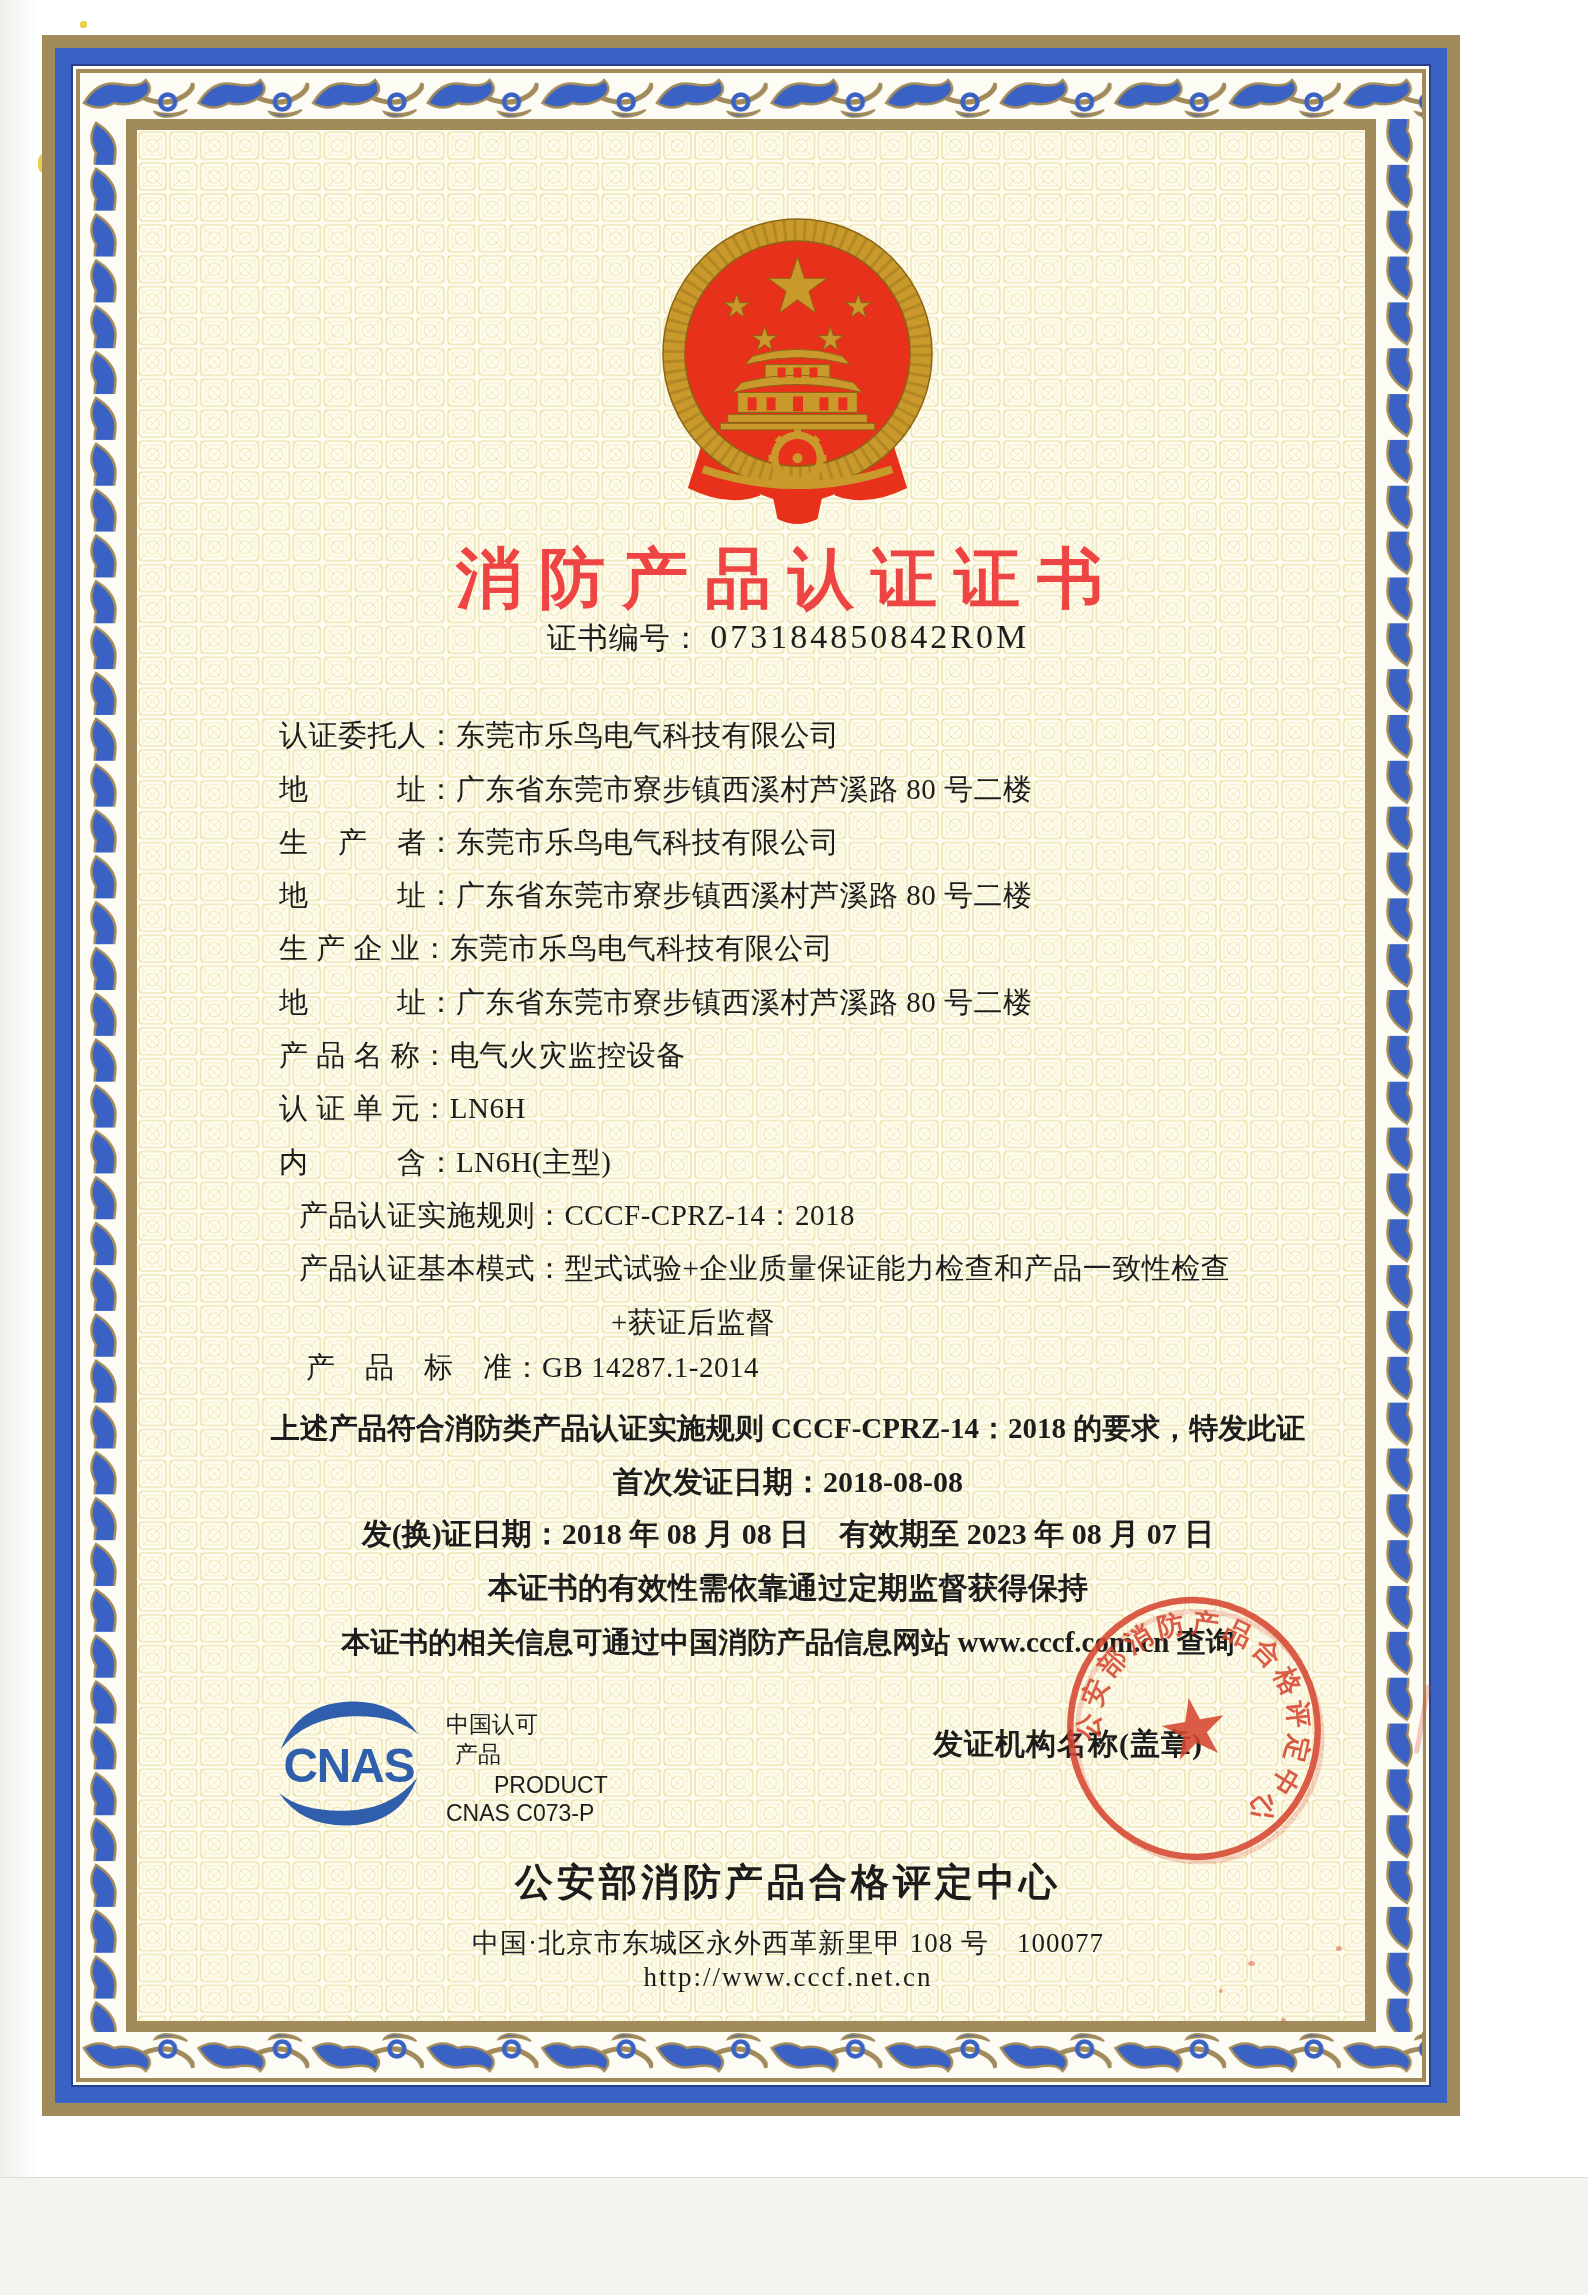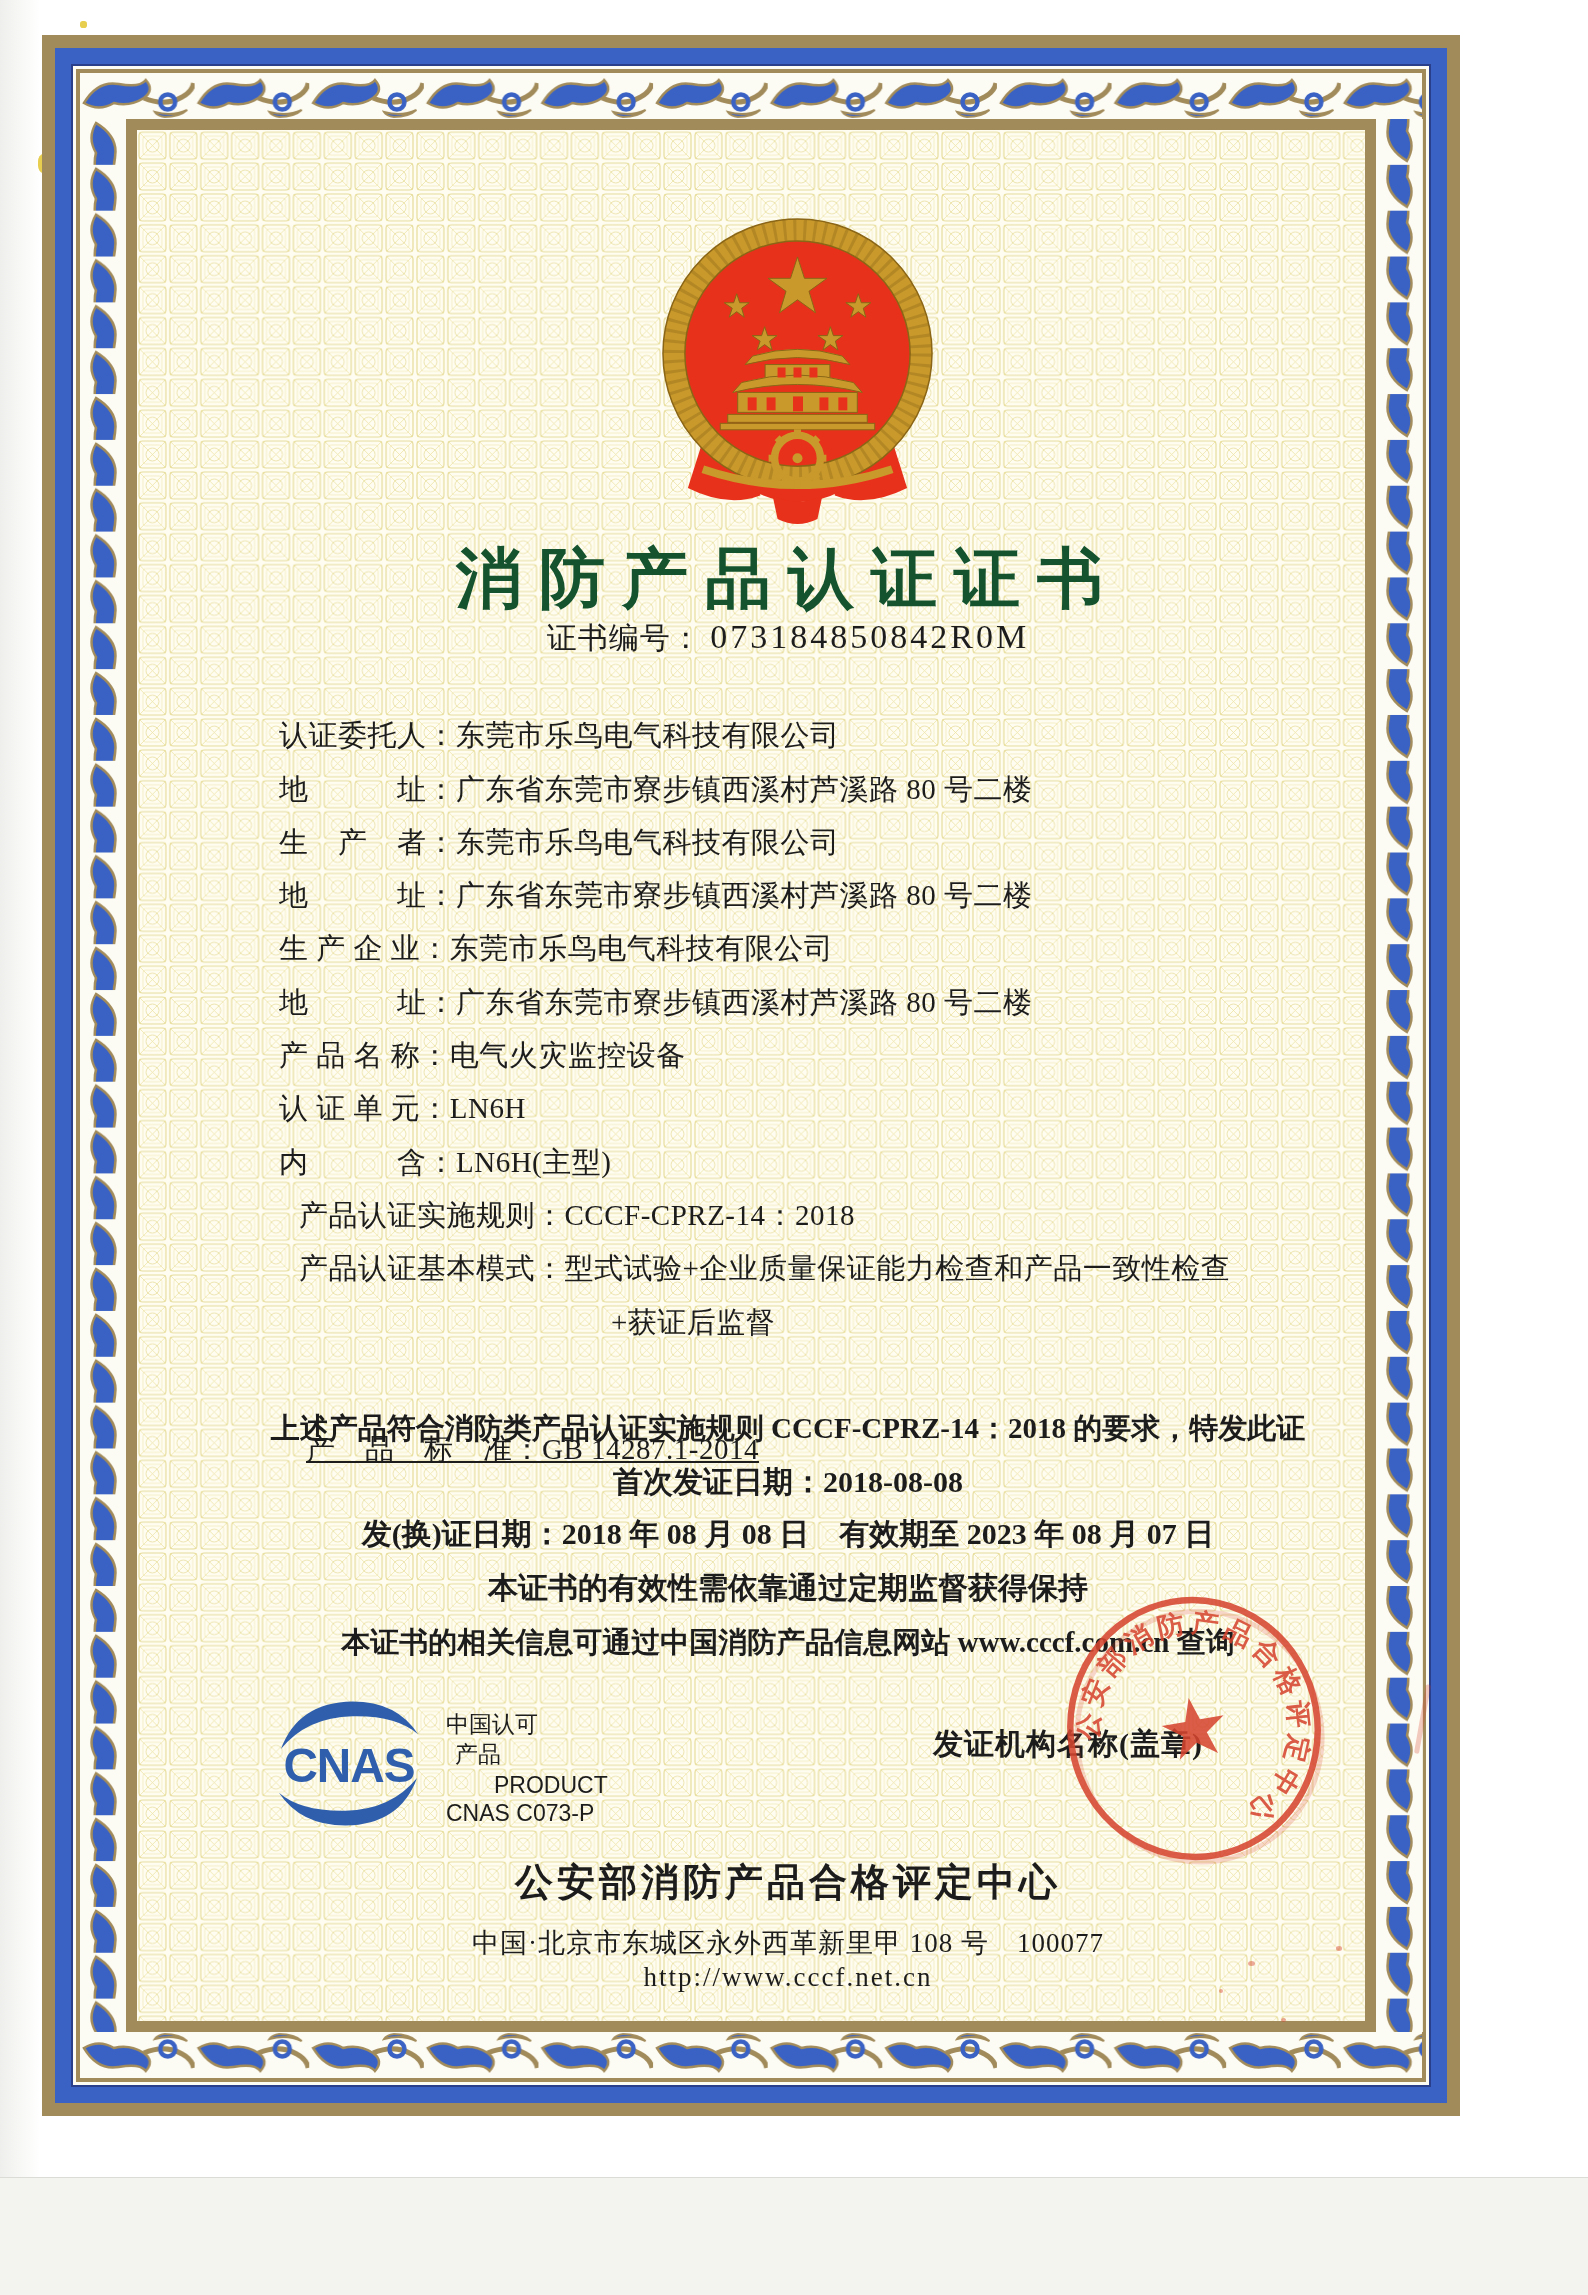--- a/index.html
+++ b/index.html
@@ -20,21 +20,21 @@
   .band{position:absolute;}
   .band.blue{inset:13px;background:#3a62c4;}
   .band.white-a{inset:31px;background:#fdfcf4;outline:2px solid #2a3f8c;}
   .band.tan-thin{inset:34px;background:#a28b5b;}
   .band.white-b{inset:38px;background:#fdfcf4;}
   .band.tan-inner{inset:84px;background:#a28b5b;}
   .band.content{inset:95px;background:#fffdf2;}
   .strip{position:absolute;}
   
   .center-col{left:150px;width:1276px;text-align:center;}
-  .title{top:534px;height:61px;font-size:66px;font-weight:bold;letter-spacing:17px;color:#14532d;}
+  .title{top:534px;height:61px;font-size:66px;font-weight:bold;letter-spacing:17px;color:#ef4444;}
   .certno{top:618px;height:50px;font-size:30px;letter-spacing:1px;}
   .certno .num{font-size:34px;letter-spacing:3px;}
   .field{height:50px;line-height:50px;font-size:29px;letter-spacing:0.5px;white-space:nowrap;}
   .stmt{height:50px;line-height:50px;font-size:30px;font-weight:bold;white-space:nowrap;}
   .cnas-cap{font-size:23px;line-height:26px;white-space:nowrap;}
   .cnas-cap.latin{font-family:"Liberation Sans","DejaVu Sans",sans-serif;}
   .seal-caption{font-size:30px;font-weight:bold;letter-spacing:1px;white-space:nowrap;}
   .org{top:1857px;font-size:38px;font-weight:bold;letter-spacing:4px;}
   .addr{top:1925px;font-size:27px;letter-spacing:1px;}
   .url{top:1962px;font-size:27px;letter-spacing:2px;}
@@ -189,21 +189,21 @@
 <div class="abs field" style="left:279px;top:817px;">生　产　者：东莞市乐鸟电气科技有限公司</div>
 <div class="abs field" style="left:279px;top:870px;">地　　　址：广东省东莞市寮步镇西溪村芦溪路 80 号二楼</div>
 <div class="abs field" style="left:279px;top:923px;">生 产 企 业：东莞市乐鸟电气科技有限公司</div>
 <div class="abs field" style="left:279px;top:977px;">地　　　址：广东省东莞市寮步镇西溪村芦溪路 80 号二楼</div>
 <div class="abs field" style="left:279px;top:1030px;">产 品 名 称：电气火灾监控设备</div>
 <div class="abs field" style="left:279px;top:1083px;">认 证 单 元：LN6H</div>
 <div class="abs field" style="left:279px;top:1137px;">内　　　含：LN6H(主型)</div>
 <div class="abs field" style="left:299px;top:1190px;">产品认证实施规则：CCCF-CPRZ-14：2018</div>
 <div class="abs field" style="left:299px;top:1243px;">产品认证基本模式：型式试验+企业质量保证能力检查和产品一致性检查</div>
 <div class="abs field" style="left:611px;top:1297px;">+获证后监督</div>
-<div class="abs field" style="left:306px;top:1424px;text-decoration:underline;">产　品　标　准：GB 14287.1-2014</div>
+<div class="abs field" style="left:306px;top:1342px;">产　品　标　准：GB 14287.1-2014</div>
 
 <div class="abs center-col stmt" style="top:1403px;font-size:29px;">上述产品符合消防类产品认证实施规则 CCCF-CPRZ-14：2018 的要求，特发此证</div>
 <div class="abs center-col stmt" style="top:1457px;">首次发证日期：2018-08-08</div>
 <div class="abs center-col stmt" style="top:1509px;">发(换)证日期：2018 年 08 月 08 日　有效期至 2023 年 08 月 07 日</div>
 <div class="abs center-col stmt" style="top:1563px;">本证书的有效性需依靠通过定期监督获得保持</div>
 <div class="abs center-col stmt" style="top:1617px;font-size:29px;">本证书的相关信息可通过中国消防产品信息网站 www.cccf.com.cn 查询</div>
 
 <svg class="abs" style="left:272px;top:1693px;" width="154" height="141" viewBox="0 0 310 282">
   <path d="M18 112 Q52 18 162 16 Q252 16 294 82 Q250 44 162 46 Q70 48 18 112 Z" fill="#2f5fac"></path>
   <path d="M292 170 Q258 264 148 266 Q58 266 14 200 Q58 238 148 236 Q240 234 292 170 Z" fill="#2f5fac"></path>

